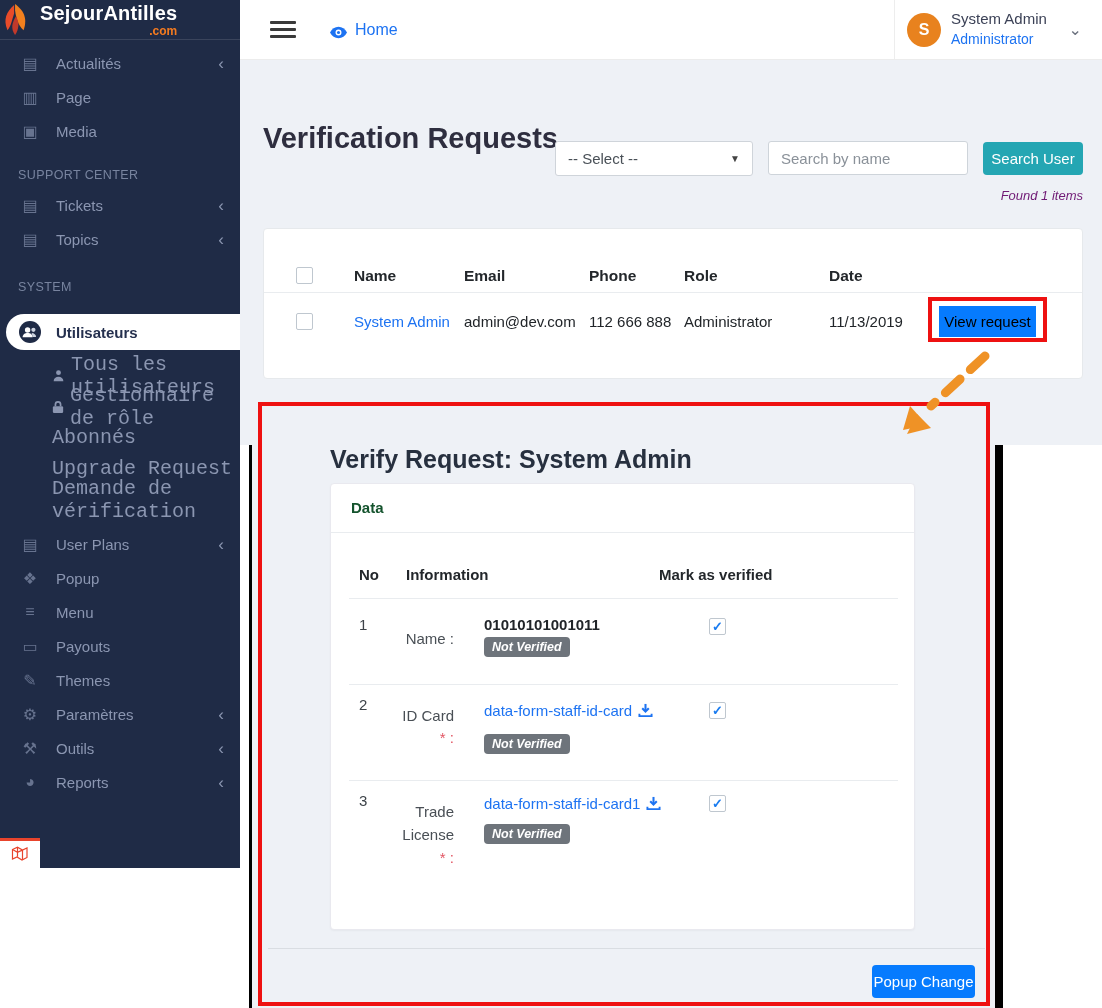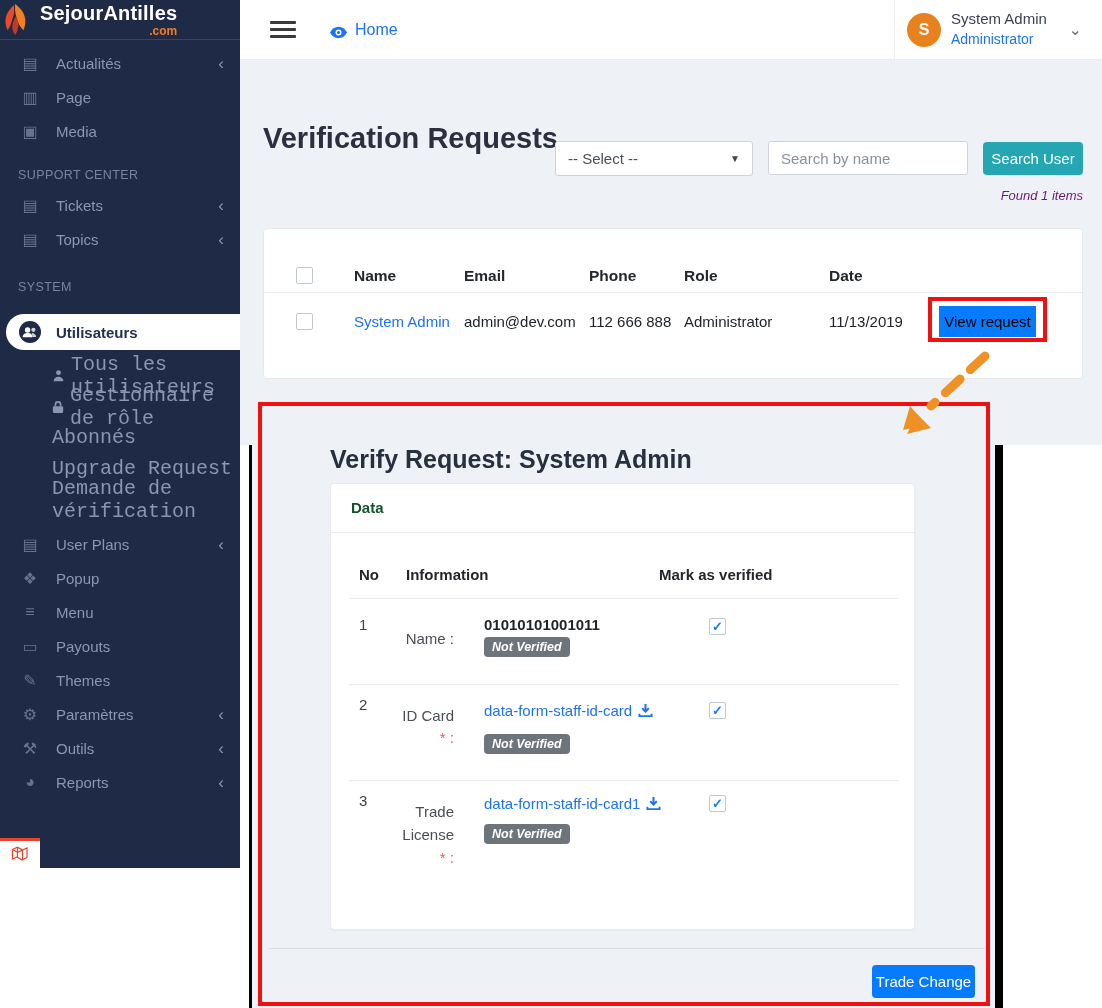--- a/index.html
+++ b/index.html
@@ -320,21 +320,21 @@
             <path d="M4.5 5.5L8 9l3.5-3.5" stroke="#1d73f2" stroke-width="2.2" fill="none"></path>
             <path d="M1.5 11.5v2.5h13v-2.5" stroke="#1d73f2" stroke-width="2" fill="none"></path>
           </svg>
         </span>
         <span class="badge" style="top:340px">Not Verified</span>
         <span class="cb vcb" style="top:311px">✓</span>
       </div>
     </div>
 
     <div class="shot-divider"></div>
-    <button class="btn-save">Trade Change</button>
+    <button class="btn-save">Popup Change</button>
   </div>
 
   <div class="annot-rect"></div>
   <svg class="annot-arrow" width="100" height="92" viewBox="0 0 100 92">
     <line x1="92" y1="8" x2="38" y2="58" stroke="#ef9226" stroke-width="9" stroke-linecap="round" stroke-dasharray="20 14"></line>
     <polygon points="10,82 17,58 34,77" fill="#ef9226"></polygon>
     <polygon points="14,86 24,66 38,80" fill="#ef9226"></polygon>
   </svg>
 
 </div>

